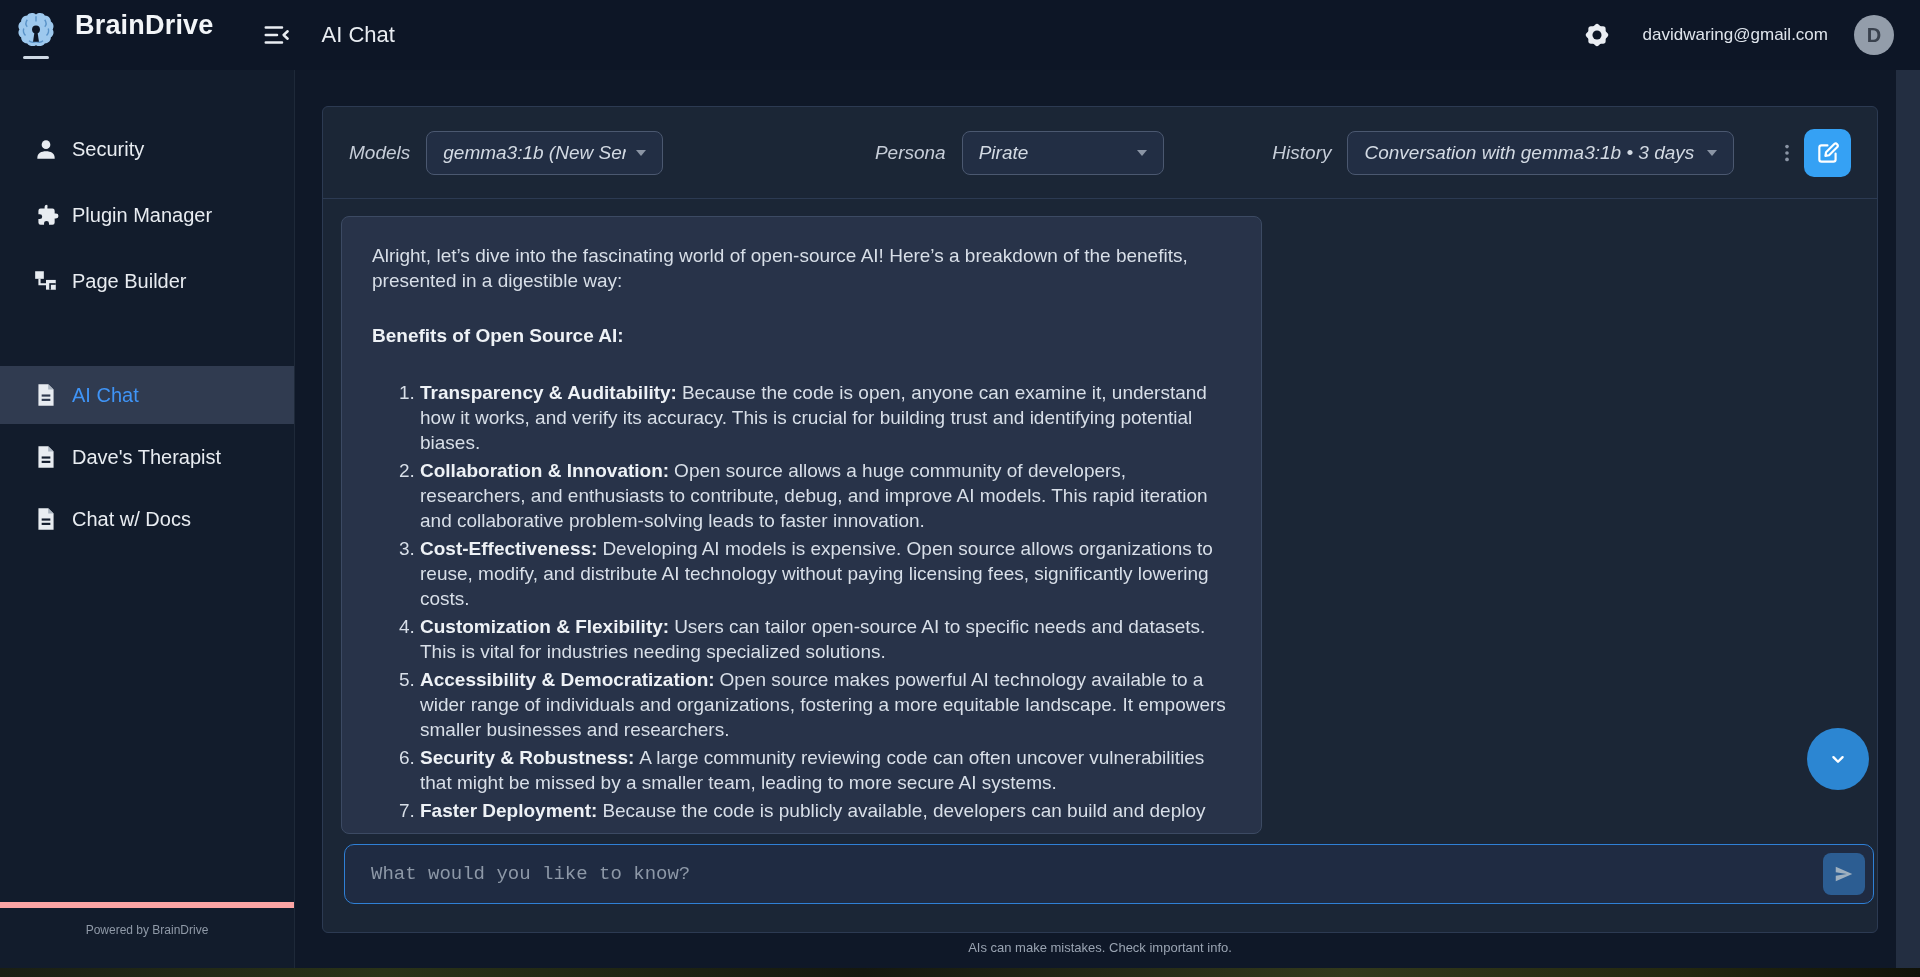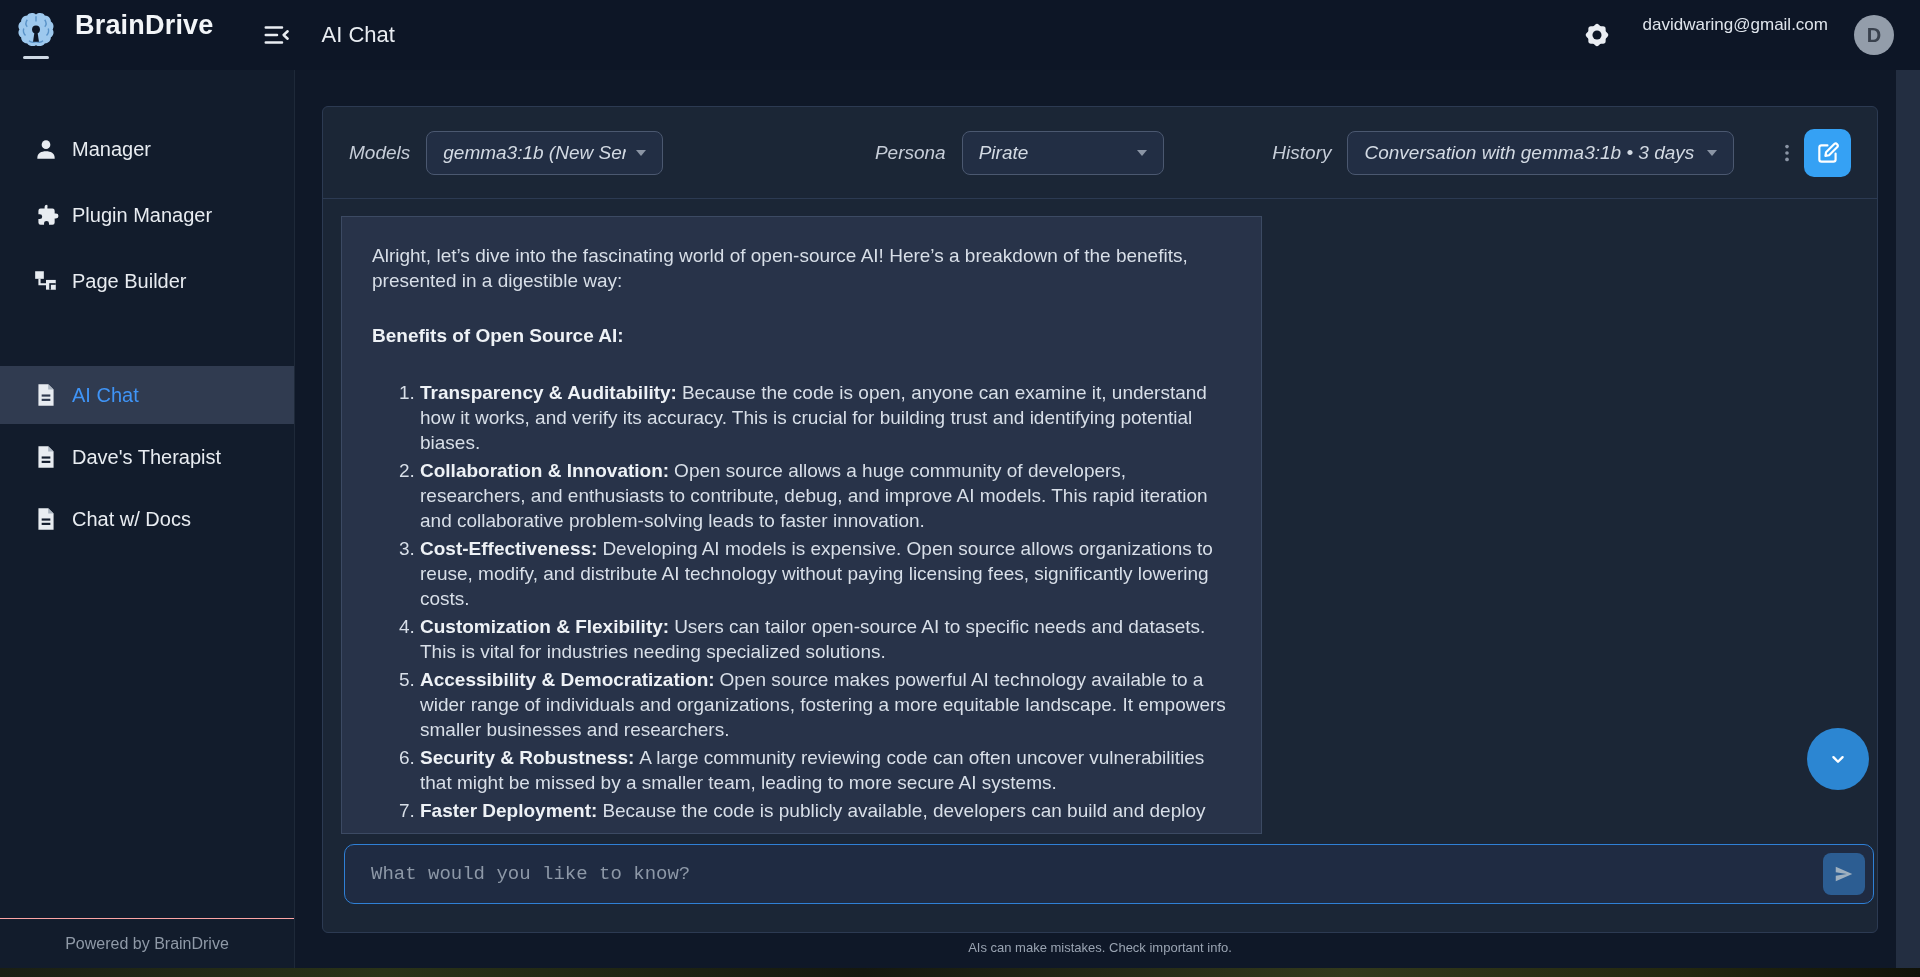--- a/index.html
+++ b/index.html
@@ -8,43 +8,43 @@
   .root { position:relative; width:1920px; height:977px; }
 
   
   .header { position:absolute; left:0; top:0; width:1920px; height:70px;
     background:#0d1626; display:flex; align-items:center; z-index:5; }
   .logo-wrap { display:flex; margin-left:14px;gap:9px; }
   .brain { position:relative; width:44px; height:50px; display:flex; flex-direction:column; align-items:center; }
   .brand { color:#f2f5f8; font-size:27px; font-weight:700; margin-left:8px; letter-spacing:.2px; }
   .menu-open { margin-left:46px; width:34px; height:34px; display:flex; align-items:center; justify-content:center; cursor:pointer; }
   .page-title { color:#e9edf2; font-size:22px; font-weight:500; margin-left:28px; }
-  .header-right { margin-left:auto; display:flex; margin-right:26px; }
+  .header-right { margin-left:auto; display:flex; align-items:center; margin-right:26px; }
   .gear-btn { width:40px; height:40px; display:flex; align-items:center; justify-content:center; cursor:pointer; }
   .email { color:#dfe5ec; font-size:17px; margin-left:26px; }
   .avatar { width:40px; height:40px; border-radius:50%; background:#939daa; color:#39414d;
     font-size:20px; font-weight:700; display:flex; align-items:center; justify-content:center; margin-left:26px; }
 
   
   .sidebar { position:absolute; left:0; top:70px; width:295px; height:898px;
     background:#121c2c; border-right:1px solid #1e2939; padding-top:22px; }
   .side-section-header { display:flex; align-items:center; height:48px; padding:0 26px 0 20px;
     color:#e8ecf1; font-size:20px; font-weight:500; cursor:pointer; }
   .side-section-header .lbl { margin-left:10px; }
   .side-section-header .chev { margin-left:auto; }
   .side-item { display:flex; align-items:center; height:58px; padding-left:33px;
     color:#e8ecf1; font-size:20px; font-weight:500; cursor:pointer; margin-bottom:8px; }
   .side-item .lbl { margin-left:13px; }
   .group-pages .side-item { margin-bottom:4px; }
   .side-item.selected { background:#303b50; }
   .side-item.selected .lbl { color:#3f94f6; }
   .sec-gap { height:28px; }
-  .side-footer { position:absolute; left:0; bottom:0; width:100%; height:50px;
-    border-top:1px solid #fca5a5; display:flex; align-items:center; justify-content:center;
-    color:#8f99a7; font-size:16px; }
+  .side-footer { position:absolute; left:0; bottom:16px; width:100%; height:50px;
+    border-top:6px solid #fca5a5; display:flex; align-items:center; justify-content:center;
+    color:#8f99a7; font-size:12px; }
 
   
   .main { position:absolute; left:295px; top:70px; width:1601px; height:898px; background:#0f1828; }
   .scrollbar-track { position:absolute; right:0; top:70px; width:24px; height:907px; background:#232e41; }
   .panel { position:absolute; left:27px; top:36px; width:1556px; height:827px;
     background:#1b2636; border:1px solid #2c3a52; border-radius:6px; }
 
   
   .toolbar { display:flex; align-items:center; height:92px; border-bottom:1px solid #2c3a52; padding:0 8px 0 26px;font-style:italic; }
   .tb-label { color:#c6cdd8; font-size:19px; }
@@ -57,21 +57,21 @@
   .caret { width:0; height:0; border-left:5px solid transparent; border-right:5px solid transparent;
     border-top:6px solid #8b95a5; margin-left:10px; flex:none; }
   .gap-a { width:218px; } .gap-b { width:112px; } .gap-c { width:36px; }
   .kebab { width:36px; height:36px; display:flex; align-items:center; justify-content:center; cursor:pointer; }
   .compose-btn { margin-left:auto; width:48px; height:48px; border-radius:10px; background:#35a1f4; border:none;
     display:flex; align-items:center; justify-content:center; cursor:pointer; margin-right:18px; }
 
   
   .chat-area { position:relative; }
   .msg-card { margin:17px 0 0 18px; width:921px; height:618px; overflow:hidden;
-    background:#283349; border:1px solid #3c4a63; border-radius:0;
+    background:#283349; border:1px solid #3c4a63; border-radius:8px;
     padding:26px 30px 20px 30px; color:#d8dfe8; font-size:19px; line-height:25px; }
   .msg-card p.intro { margin-bottom:30px; }
   .msg-card h4 { color:#eef2f6; font-size:19px; margin-bottom:32px; font-weight:700; }
   .msg-card ol { padding-left:48px; }
   .msg-card li { margin-bottom:3px; }
   .msg-card li strong { color:#eef2f6; margin-right:5px; }
 
   
   .input-row { position:absolute; left:21px; bottom:28px; width:1530px; height:60px; }
   .chat-input { width:100%; height:100%; background:#1f2b42; border:1.5px solid #2f80d6; border-radius:10px;
@@ -132,21 +132,21 @@
 
 
     <div class="sec-gap"></div>
 
 
     <div class="side-item">
       <svg width="26" height="26" viewBox="0 0 24 24" fill="#e8ecf1">
         <circle cx="12" cy="8" r="4"></circle>
         <path d="M4 20c0-4.2 3.6-6 8-6s8 1.8 8 6v1H4z"></path>
       </svg>
-      <span class="lbl">Manager</span>
+      <span class="lbl">Security</span>
     </div>
 
     <div class="side-item">
       <svg width="26" height="26" viewBox="0 0 24 24" fill="#e8ecf1">
         <path d="M13 2.5a2.3 2.3 0 0 0-2.3 2.3V6H7a2 2 0 0 0-2 2v3.2h1.2a2.3 2.3 0 1 1 0 4.6H5V19a2 2 0 0 0 2 2h3.2v-1.2a2.3 2.3 0 1 1 4.6 0V21H18a2 2 0 0 0 2-2v-3.7h1.2a2.3 2.3 0 1 0 0-4.6H20V8a2 2 0 0 0-2-2h-4.7V4.8A2.3 2.3 0 0 0 13 2.5z"></path>
       </svg>
       <span class="lbl">Plugin Manager</span>
     </div>
 
     <div class="side-item">

